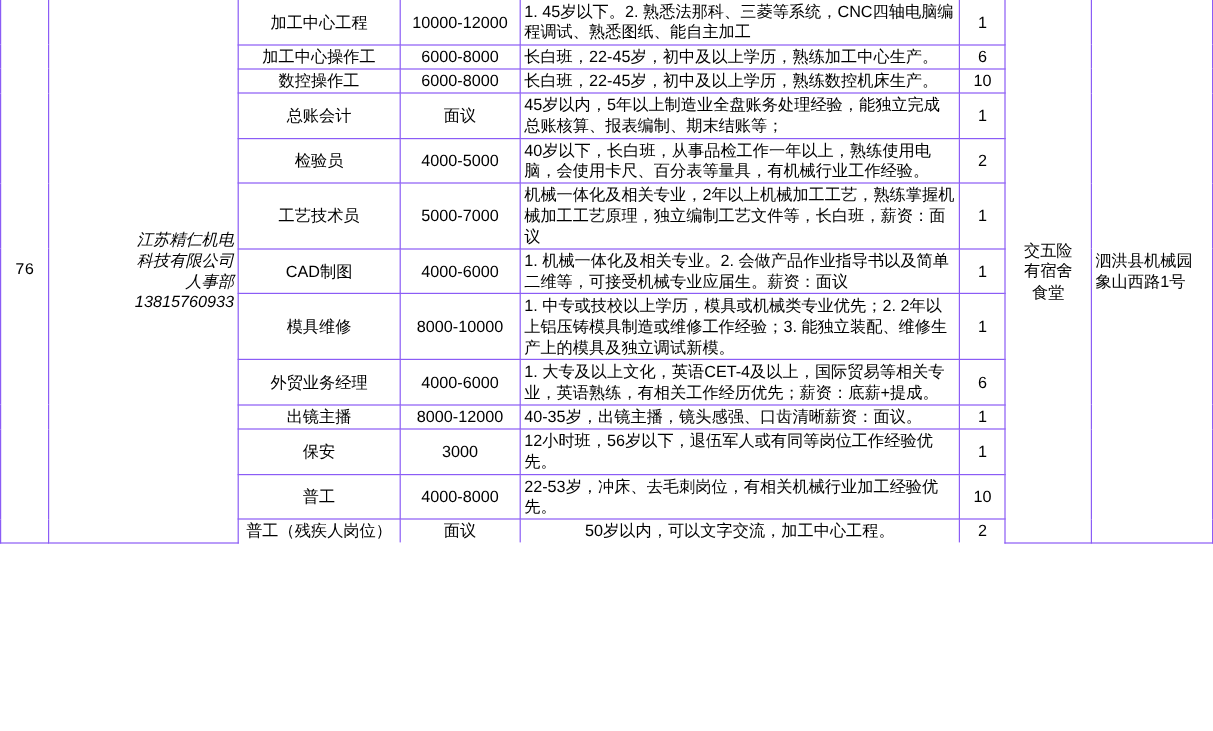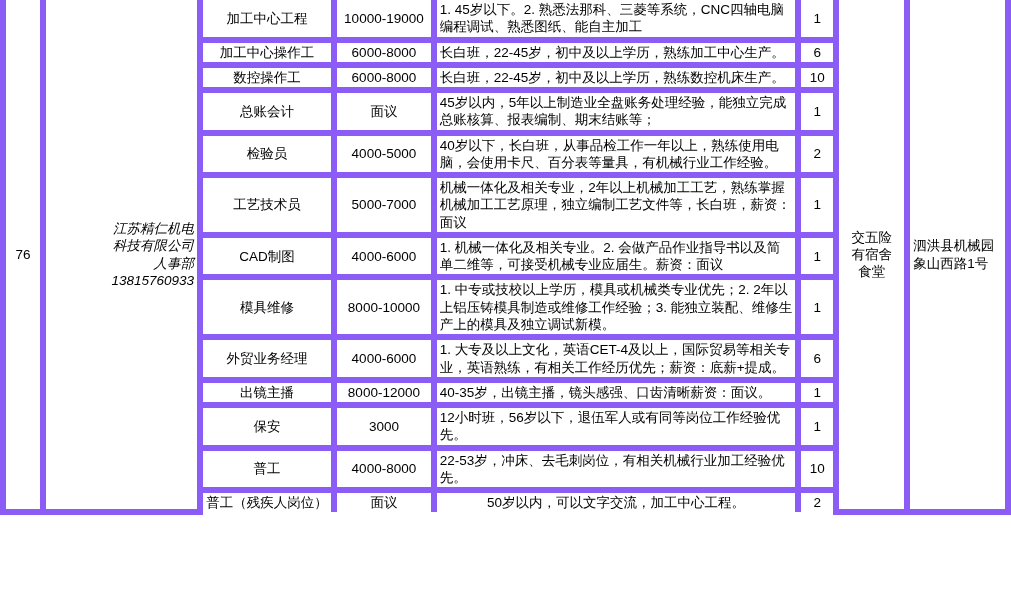--- a/index.html
+++ b/index.html
@@ -12,41 +12,42 @@
     width: 1011px;
     height: 609px;
     overflow: hidden;
   }
   table.job-table {
     border-collapse: collapse;
     width: 1011px;
     table-layout: fixed;
   }
   table.job-table td {
-    border: 6px solid #8b5cf6;
+    border: 1px solid #8b5cf6;
     font-size: 13.5px;
     line-height: 1.28;
     color: #000000;
     padding: 1px 3px;
     vertical-align: middle;
     word-break: break-all;
   }
   
   col.c-index { width: 38px; }
   col.c-company { width: 150px; }
   col.c-position { width: 128px; }
   col.c-salary { width: 95px; }
   col.c-req { width: 348px; }
   col.c-count { width: 36px; }
   col.c-welfare { width: 68px; }
   col.c-address { width: 96px; }
 
   td.index-cell {
     text-align: center;
     font-size: 13.5px;
+    font-family: Liberation Mono, monospace;
   }
   td.company-cell {
     text-align: right;
     line-height: 1.5;
     font-size: 13.5px;
     font-style: italic;
   }
   td.position-cell {
     text-align: center;
     font-size: 13.5px;
@@ -100,21 +101,21 @@
     <col class="c-address">
   </colgroup>
   <tbody>
     <tr class="first-row">
       <td class="index-cell" rowspan="13"><span>76</span></td>
       <td class="company-cell" rowspan="13"><span style="white-space: pre-line;">江苏精仁机电
 科技有限公司
 人事部
 13815760933</span></td>
       <td class="position-cell"><span>加工中心工程</span></td>
-      <td class="salary-cell"><span class="nowrap">10000-19000</span></td>
+      <td class="salary-cell"><span class="nowrap">10000-12000</span></td>
       <td class="req-cell"><span>1. 45岁以下。2. 熟悉法那科、三菱等系统，CNC四轴电脑编程调试、熟悉图纸、能自主加工</span></td>
       <td class="count-cell"><span>1</span></td>
       <td class="welfare-cell" rowspan="13"><span style="white-space: pre-line; text-align: center;">交五险
 有宿舍
 食堂</span></td>
       <td class="address-cell" rowspan="13"><span style="white-space: pre-line;">泗洪县机械园
 象山西路1号</span></td>
     </tr>
     <tr>
       <td class="position-cell"><span>加工中心操作工</span></td>

